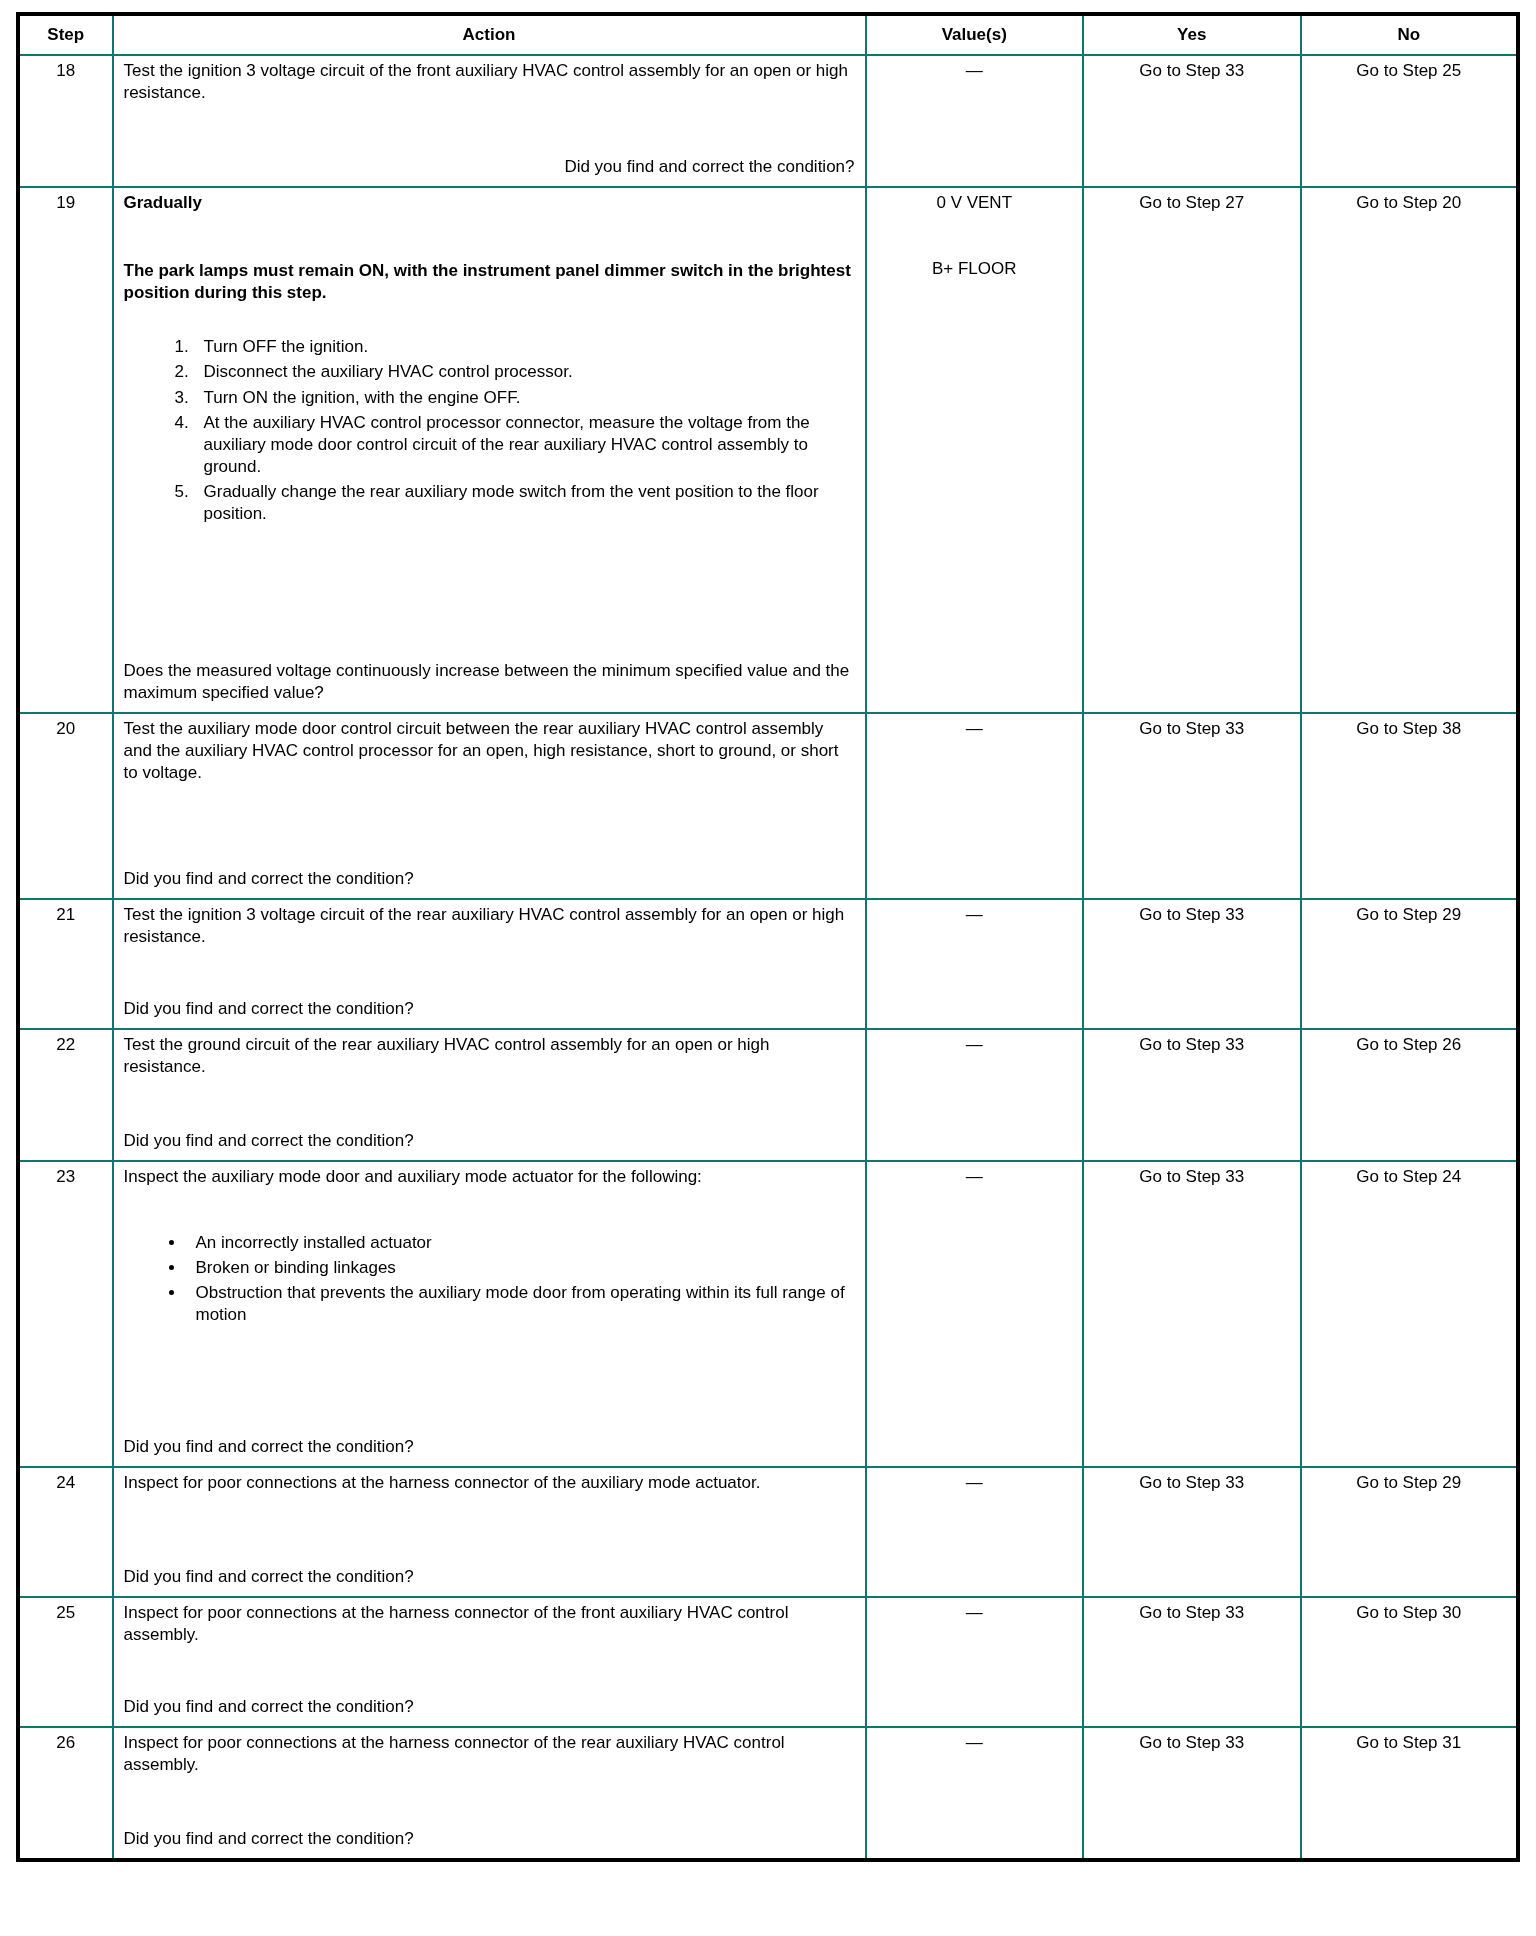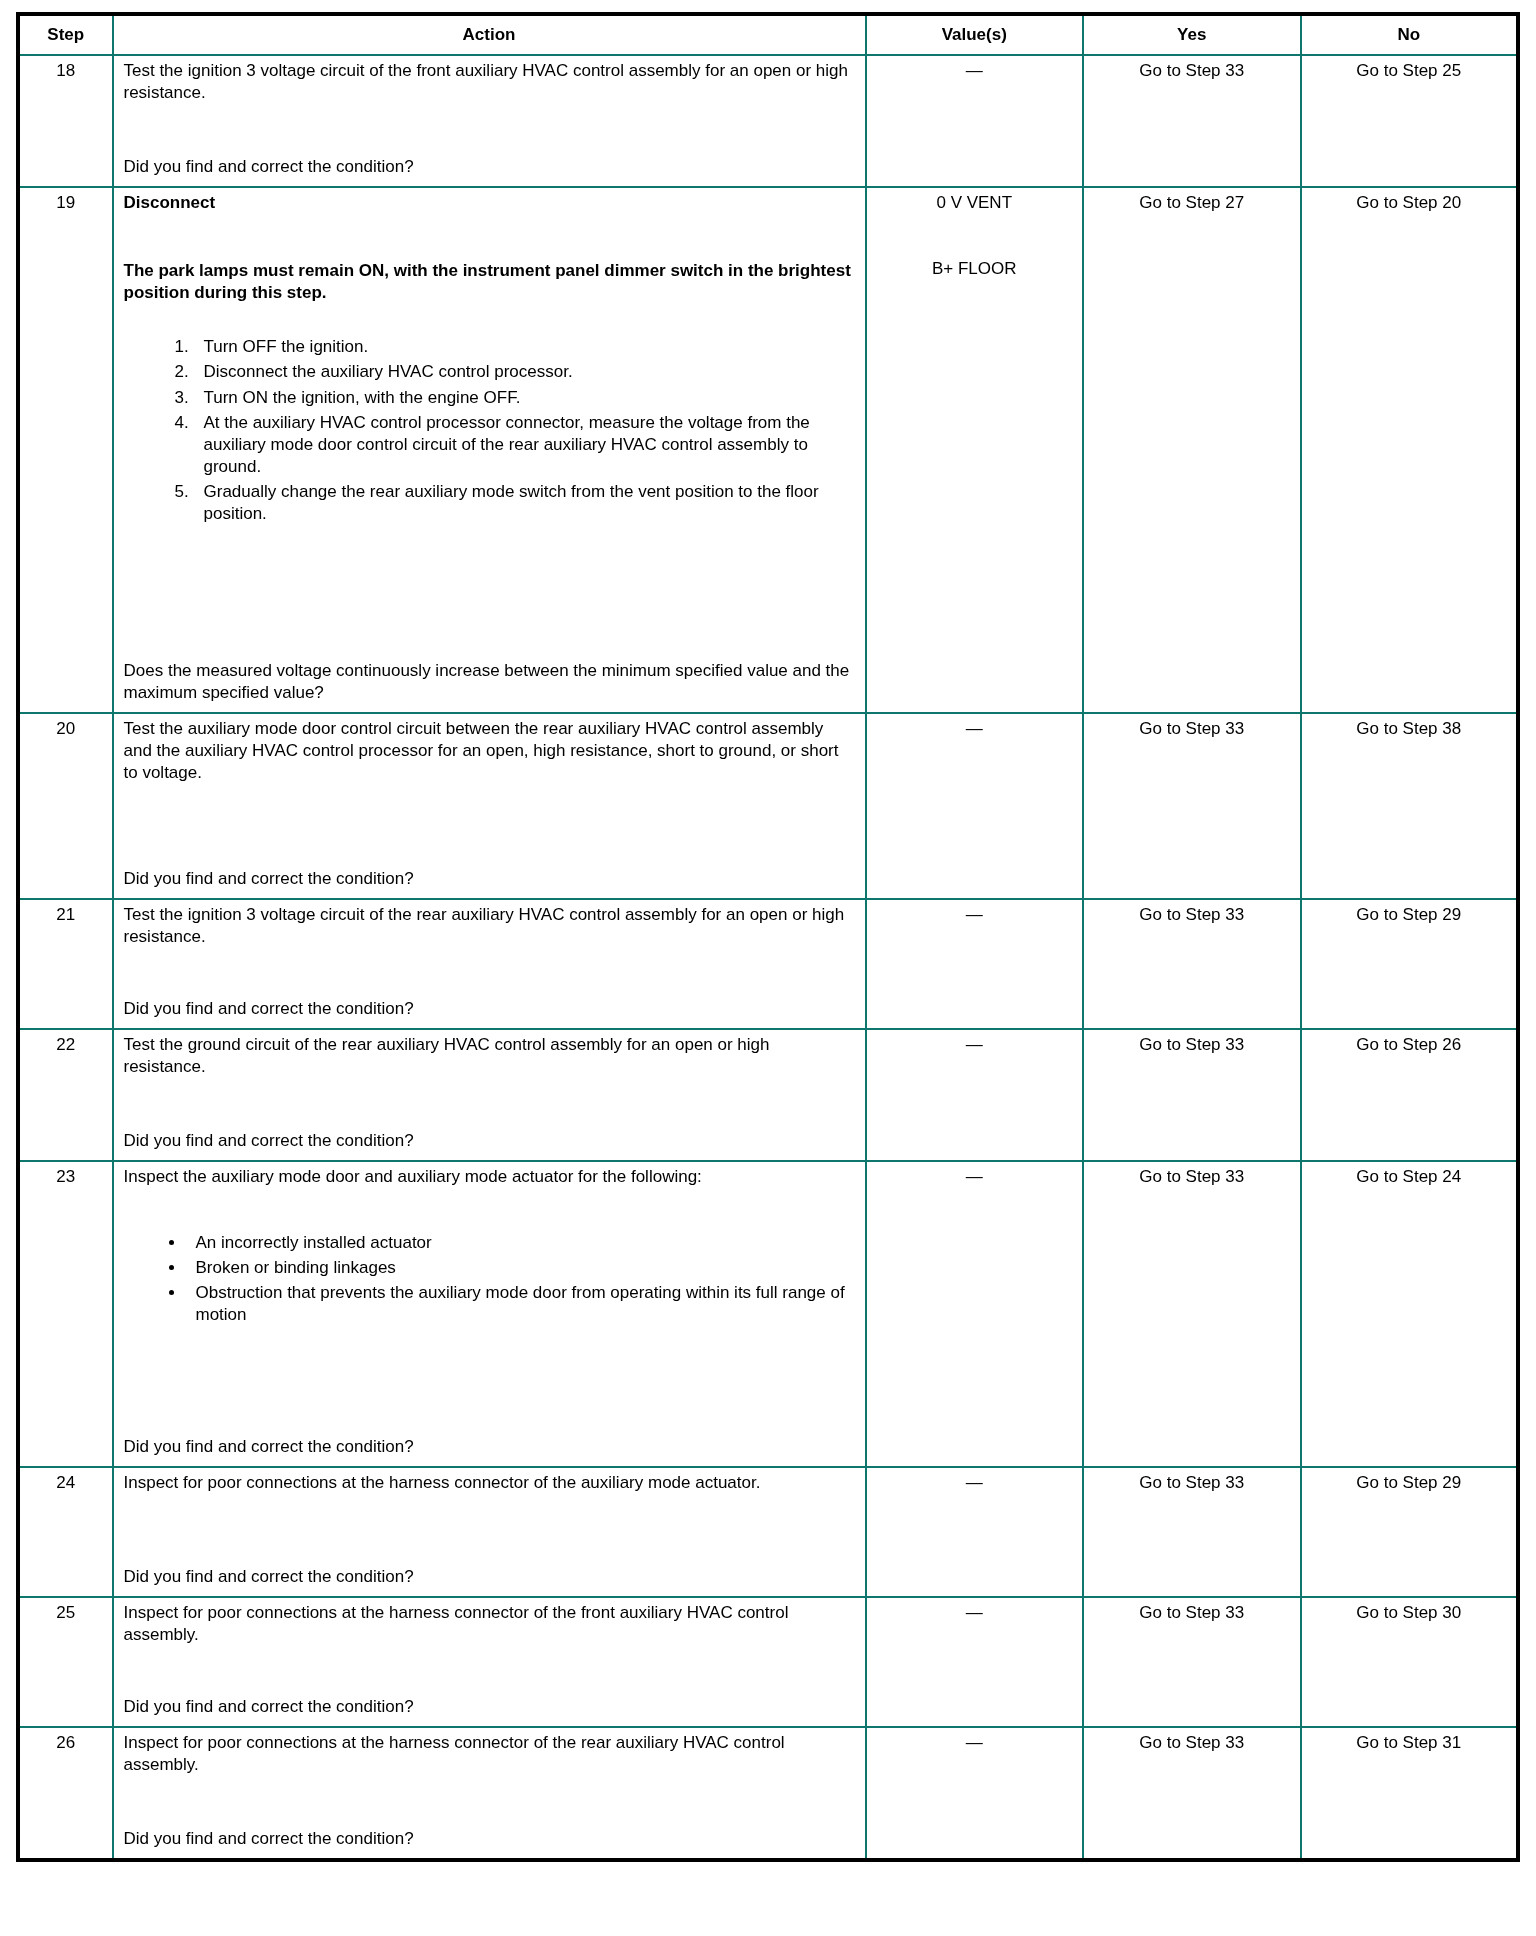--- a/index.html
+++ b/index.html
@@ -80,21 +80,21 @@
     margin: 44px 0 0 0;
     padding-left: 62px;
   }
   ol.blk-ol li, ul.blk-ul li {
     margin: 0 0 3px 0;
     padding-left: 10px;
   }
   .value-line + .value-line { margin-top: 44px; }
 
   
-  tbody tr:nth-child(1) .action-wrap { min-height: 118px; }
+  tbody tr:nth-child(1) .action-wrap { min-height: 118px; align-items: flex-end; }
   tbody tr:nth-child(2) .action-wrap { min-height: 512px; }
   tbody tr:nth-child(3) .action-wrap { min-height: 172px; gap: 24px; }
   tbody tr:nth-child(4) .action-wrap { min-height: 116px; }
   tbody tr:nth-child(5) .action-wrap { min-height: 118px; }
   tbody tr:nth-child(6) .action-wrap { min-height: 292px; }
   tbody tr:nth-child(7) .action-wrap { min-height: 116px; }
   tbody tr:nth-child(8) .action-wrap { min-height: 116px; }
   tbody tr:nth-child(9) .action-wrap { min-height: 118px; }
 </style>
 </head>
@@ -131,21 +131,21 @@
           <td class="col-values">
             <div class="value-line">—</div>
           </td>
           <td class="col-yes">Go to Step 33</td>
           <td class="col-no">Go to Step 25</td>
         </tr>
         <tr>
           <td class="col-step">19</td>
           <td class="col-action">
             <div class="action-wrap">
-              <div class="blk-bold">Disconnect</div>
+              <div class="blk-bold">Gradually</div>
               <div class="blk-bold">The park lamps must remain ON, with the instrument panel dimmer switch in the brightest position during this step.</div>
               <ol class="blk-ol">
                 <li>Turn OFF the ignition.</li>
                 <li>Disconnect the auxiliary HVAC control processor.</li>
                 <li>Turn ON the ignition, with the engine OFF.</li>
                 <li>At the auxiliary HVAC control processor connector, measure the voltage from the auxiliary mode door control circuit of the rear auxiliary HVAC control assembly to ground.</li>
                 <li>Gradually change the rear auxiliary mode switch from the vent position to the floor position.</li>
               </ol>
               <div class="blk-question">Does the measured voltage continuously increase between the minimum specified value and the maximum specified value?</div>
             </div>

